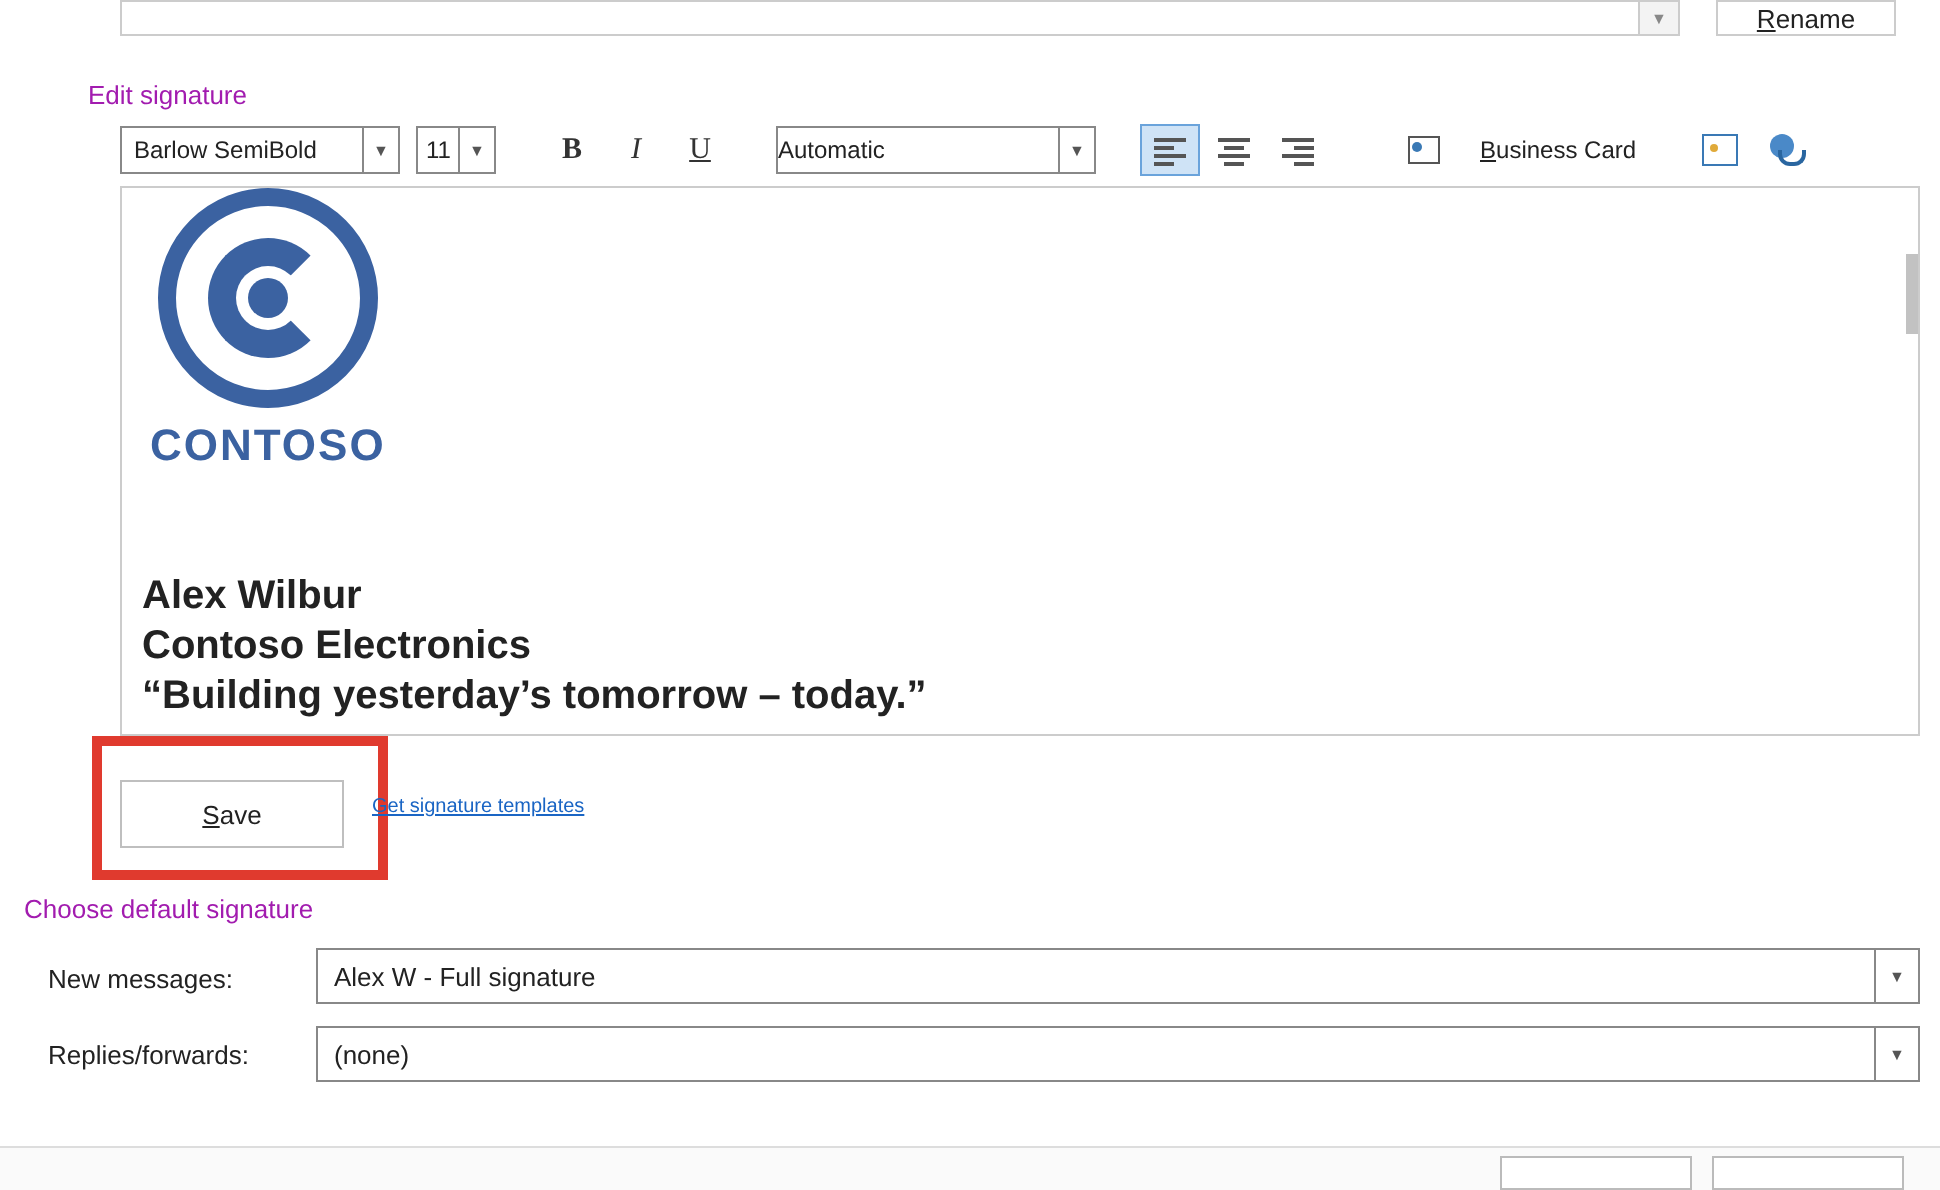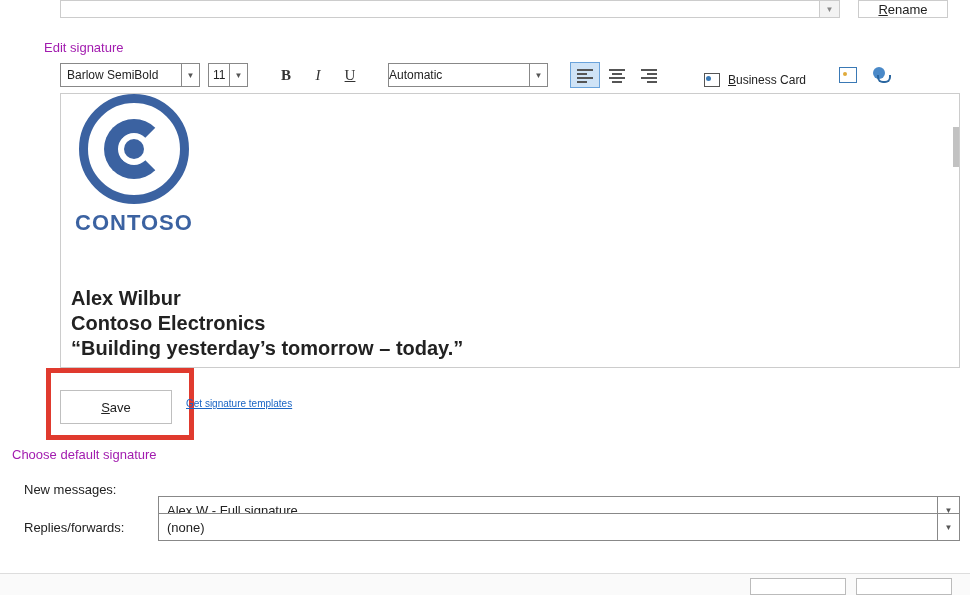--- a/index.html
+++ b/index.html
@@ -113,21 +113,21 @@
   .align-btn.active {
     background: #cfe3f6;
     border: 1px solid #6aa3db;
   }
   .align-icon {
     width: 16px; height: 12px;
   }
   .align-icon .line { height: 2px; background: #555; margin-bottom: 2px; }
   .biz-card {
     height: 24px;
-    display: flex; align-items: flex-end; gap: 8px;
+    display: flex; align-items: center; gap: 20px;
     font-size: 12px;
     padding: 0 4px;
   }
   .biz-card .u { text-decoration: underline; }
   .card-icon {
     width: 16px; height: 14px;
     border: 1px solid #555; position: relative;
   }
   .card-icon::before {
     content: ""; position: absolute; left: 1px; top: 2px;
@@ -254,21 +254,21 @@
   .wide-select {
     position: absolute;
     left: 158px; height: 28px;
     width: 802px;
     border: 1px solid #888;
     display: flex; align-items: center;
     padding-left: 8px;
     font-size: 13px;
     background: #fff;
   }
-  .wide-select.new { top: 496px; text-align: right; }
+  .wide-select.new { top: 474px; text-align: right; }
   .wide-select.rep { top: 513px; }
   .wide-select .mini-chevron { width: 22px; border-left: 1px solid #888; }
 
   .bottom-bar {
     position: absolute;
     left: 0; bottom: 0;
     width: 970px; height: 22px;
     border-top: 1px solid #ddd;
     background: #fafafa;
   }

